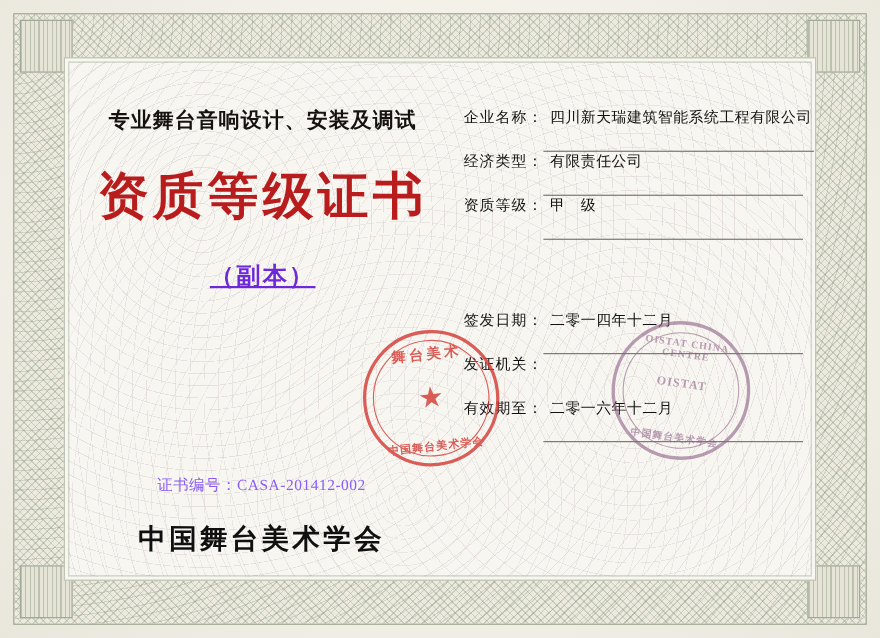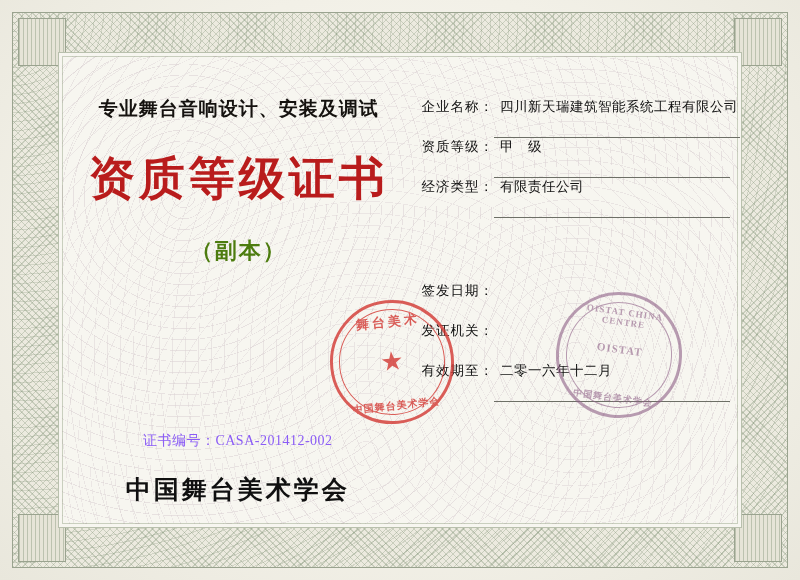--- a/index.html
+++ b/index.html
@@ -134,22 +134,23 @@
     font-family: Liberation Sans, sans-serif;
     font-size: 46px;
     font-weight: bold;
     color: #b91c1c;
     letter-spacing: 4px;
   }
   .title-sub {
     margin-top: 26px;
     font-size: 22px;
     font-weight: bold;
-    color: #4d7c0f;
+    color: #6d28d9;
     letter-spacing: 2px;
+    text-decoration: underline;
   }
   .cert-no {
     position: absolute;
     left: 0; right: 0;
     bottom: 74px;
     font-size: 14px;
     color: #8b5cf6;
     letter-spacing: 0.5px;
   }
   .society {
@@ -306,33 +307,34 @@
     <div class="right-col">
 
       <div class="field underlined">
         <span class="label">企业名称：</span>
         <span class="value">四川新天瑞建筑智能系统工程有限公司</span>
       </div>
 
 
 
       <div class="field underlined">
+        <span class="label">经济类型：</span>
+        <span class="value">有限责任公司</span>
+      </div>
+
+      <div class="field underlined">
         <span class="label">资质等级：</span>
         <span class="value">甲　级</span>
       </div>
 
-      <div class="field underlined">
-        <span class="label">经济类型：</span>
-        <span class="value">有限责任公司</span>
-      </div>
-
       <div class="field spacer"></div>
 
       <div class="field underlined">
         <span class="label">签发日期：</span>
+        <span class="value">二零一四年十二月</span>
       </div>
 
       <div class="field underlined">
         <span class="label">发证机关：</span>
       </div>
 
       <div class="field underlined">
         <span class="label">有效期至：</span>
         <span class="value">二零一六年十二月</span>
       </div>

